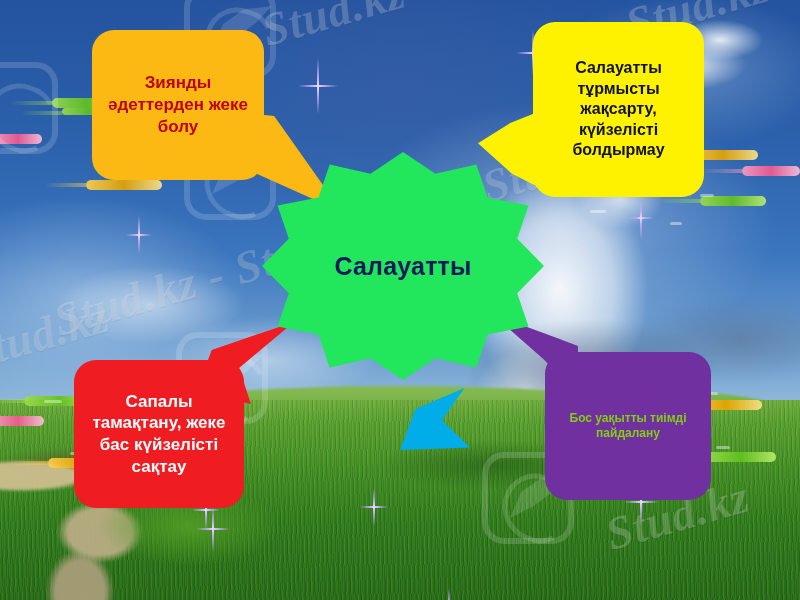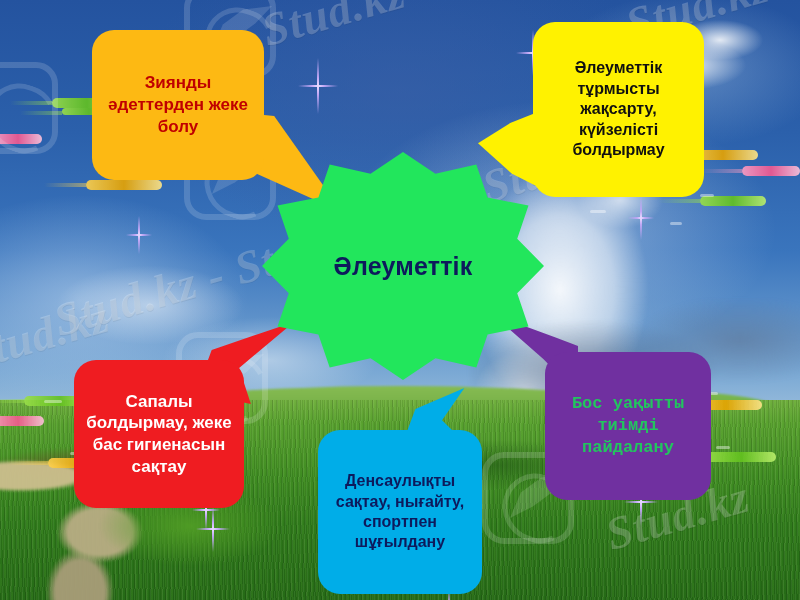--- a/index.html
+++ b/index.html
@@ -191,21 +191,21 @@
   }
 
   #bubble-cyan { left:318px; top:430px; width:164px; height:164px; background:#00ADE8; }
   #bubble-cyan .txt { color:#0d1a5c; font-size:16px; }
   #tail-cyan {
     left:400px; top:388px; width:70px; height:62px; background:#00ADE8;
     clip-path:polygon(0% 100%, 22% 34%, 92% 0%, 60% 52%, 100% 96%);
   }
 
   #bubble-purple { left:545px; top:352px; width:166px; height:148px; background:#7030A0; }
-  #bubble-purple .txt { color:#22c55e; font-size:17px;font-family:Liberation Mono, monospace; }
+  #bubble-purple .txt { color:#84cc16; font-size:12px; }
   #tail-purple {
     left:492px; top:314px; width:86px; height:84px; background:#7030A0;
     clip-path:polygon(100% 96%, 60% 54%, 0% 0%, 74% 28%, 100% 38%);
   }
 </style>
 </head>
 <body>
 
 <div id="stage">
 
@@ -328,37 +328,34 @@
   <div class="wm" style="left:620px;top:0px;font-size:46px;transform:rotate(-16deg);">Stud.kz</div>
 
   <div class="tail" id="tail-orange"></div>
   <div class="tail" id="tail-yellow"></div>
   <div class="tail" id="tail-red"></div>
   <div class="tail" id="tail-cyan"></div>
   <div class="tail" id="tail-purple"></div>
 
   <div id="center-star">
     <div class="star-text">
-      <div>Әлеуметтік</div>
+      <div>Салауатты</div>
     </div>
   </div>
 
   <div class="bubble" id="bubble-orange">
     <div class="txt">Зиянды әдеттерден жеке болу</div>
   </div>
 
   <div class="bubble" id="bubble-yellow">
-    <div class="txt">Әлеуметтік тұрмысты жақсарту, күйзелісті болдырмау</div>
+    <div class="txt">Салауатты тұрмысты жақсарту, күйзелісті болдырмау</div>
   </div>
 
   <div class="bubble" id="bubble-red">
-    <div class="txt">Сапалы болдырмау, жеке бас гигиенасын сақтау</div>
-  </div>
-
-  <div class="bubble" id="bubble-cyan">
-    <div class="txt">Денсаулықты сақтау, нығайту, спортпен шұғылдану</div>
-  </div>
+    <div class="txt">Сапалы тамақтану, жеке бас күйзелісті сақтау</div>
+  </div>
+
 
   <div class="bubble" id="bubble-purple">
     <div class="txt">Бос уақытты тиімді пайдалану</div>
   </div>
 
 </div>
 
 </body></html>

